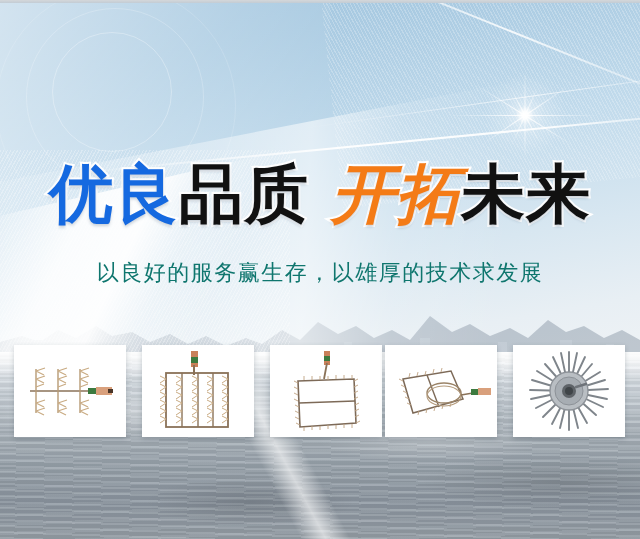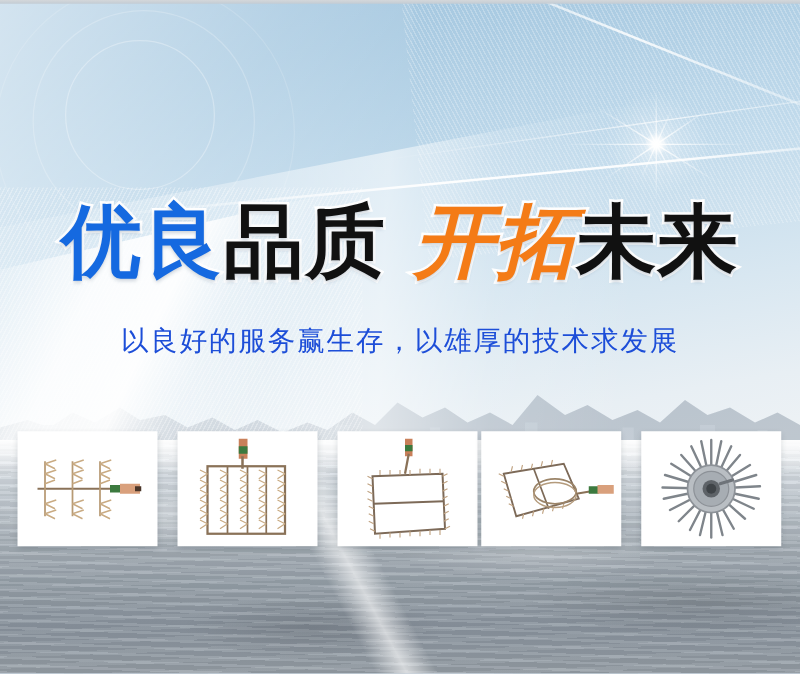--- a/index.html
+++ b/index.html
@@ -118,21 +118,21 @@
   }
   .hl-blue{color:#1569e0;}
   .hl-dark{color:#111111;}
   .hl-orange{color:#f47b16;font-style:italic;}
   .hl-gap{display:inline-block;width:22px;}
 
   
   .subtitle{
     position:absolute;left:0;top:258px;width:640px;
     text-align:center;white-space:nowrap;
-    font-size:22px;letter-spacing:1.5px;color:#1d4ed8;
+    font-size:22px;letter-spacing:1.5px;color:#0f766e;
     font-family:"DejaVu Sans","Liberation Sans",sans-serif;
     z-index:20;
   }
 
   
   .floor{
     position:absolute;left:0;top:352px;width:640px;height:187px;
     background:linear-gradient(180deg,#eef2f5 0%,#e4e9ee 8%,#c9d1d8 22%,#a9b2ba 44%,#98a2ab 62%,#8d97a1 80%,#97a0a8 100%);
     overflow:hidden;
   }

